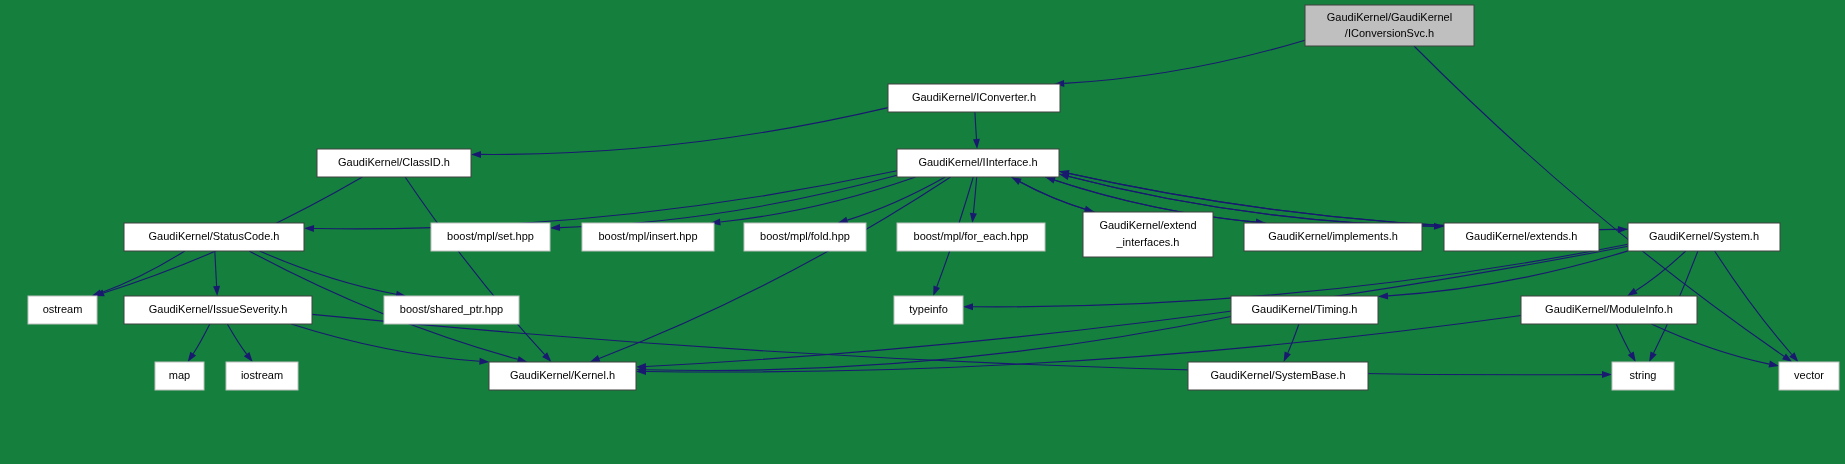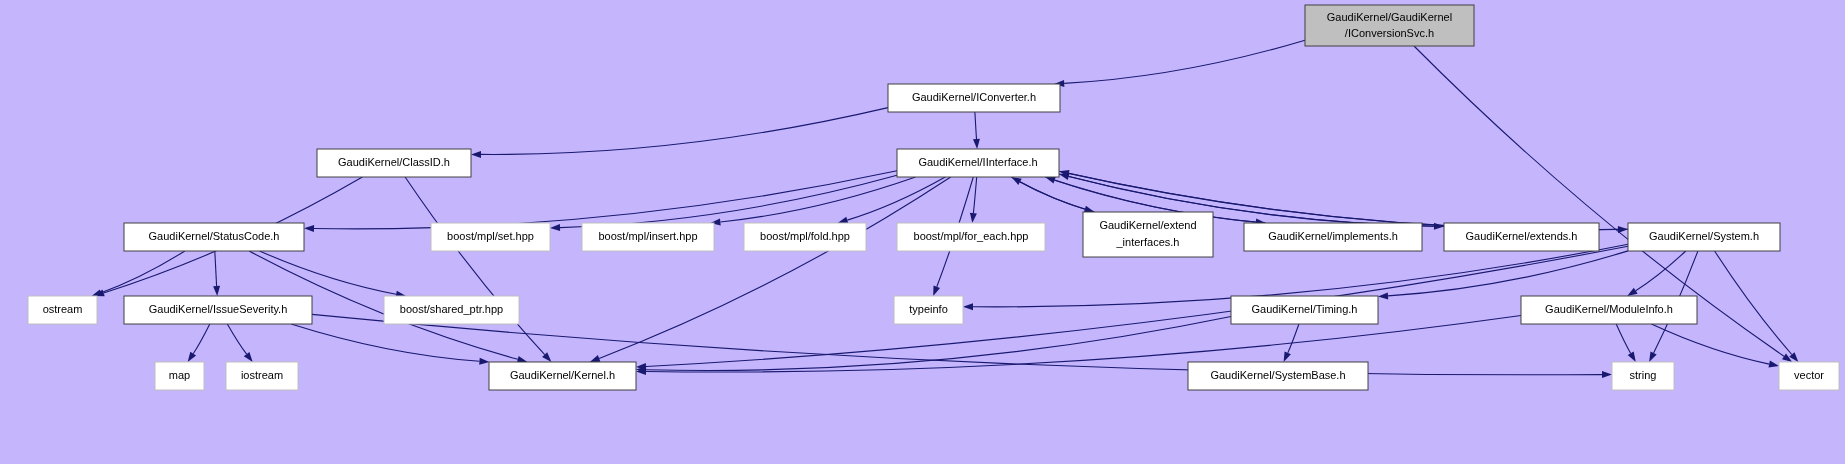--- a/index.html
+++ b/index.html
@@ -8,21 +8,21 @@
     background: #ffffff;
   }
   body {
     font-family: "Liberation Sans", sans-serif;
   }
   #graph-wrap {
     position: relative;
     width: 1845px;
     height: 464px;
     overflow: hidden;
-    background: #c4b5fd;
+    background: #15803d;
     text-align: center;
   }
   svg#dep-graph {
     display: block;
     width: 1845px;
     height: 464px;
   }
   .node-box {
     stroke-width: 1;
   }

